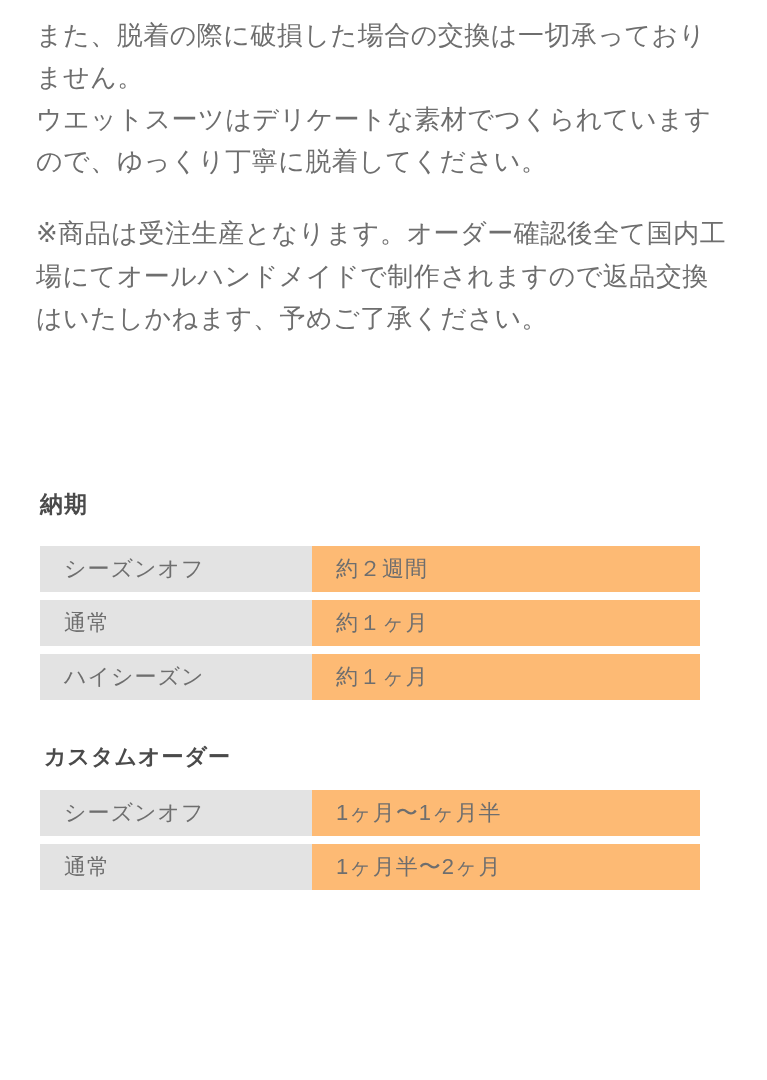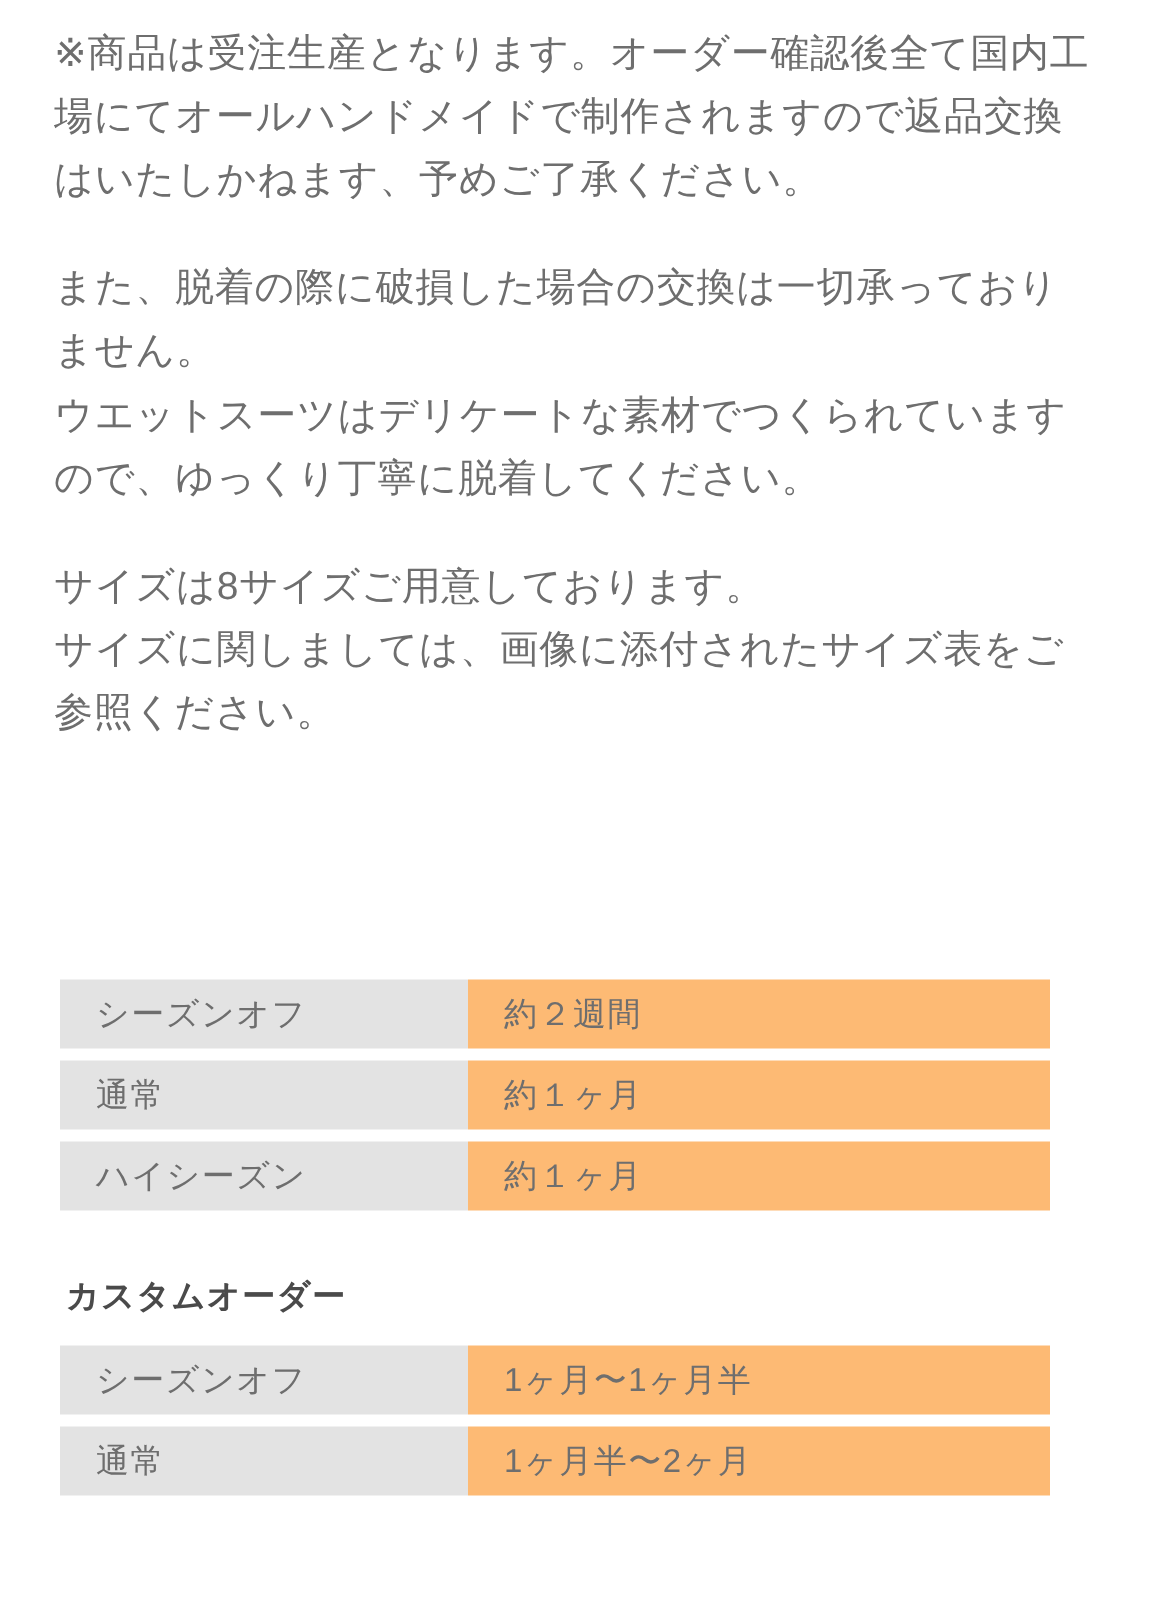--- a/index.html
+++ b/index.html
@@ -75,29 +75,28 @@
   }
   .spacer-big {
     height: 92px;
   }
 </style>
 </head>
 <body>
 
 <div class="page">
 
-  <p class="para">※商品は受注生産となります。オーダー確認後全て国内工場にてオールハンドメイドで制作されますので返品交換はいたしかねます、予めご了承ください。</p>
   <p class="para">また、脱着の際に破損した場合の交換は一切承っておりません。
 ウエットスーツはデリケートな素材でつくられていますので、ゆっくり丁寧に脱着してください。</p>
-  <p class="para">サイズは8サイズご用意しております。
-サイズに関しましては、画像に添付されたサイズ表をご参照ください。</p>
+  <p class="para">※商品は受注生産となります。オーダー確認後全て国内工場にてオールハンドメイドで制作されますので返品交換はいたしかねます、予めご了承ください。</p>
 
   <div class="spacer-big"></div>
 
   <div class="section">
+    <h2 class="section-title">納期</h2>
 
     <table class="table">
       <tbody>
         <tr>
           <td class="k">シーズンオフ</td>
           <td class="v">約２週間</td>
         </tr>
         <tr>
           <td class="k">通常</td>
           <td class="v">約１ヶ月</td>

